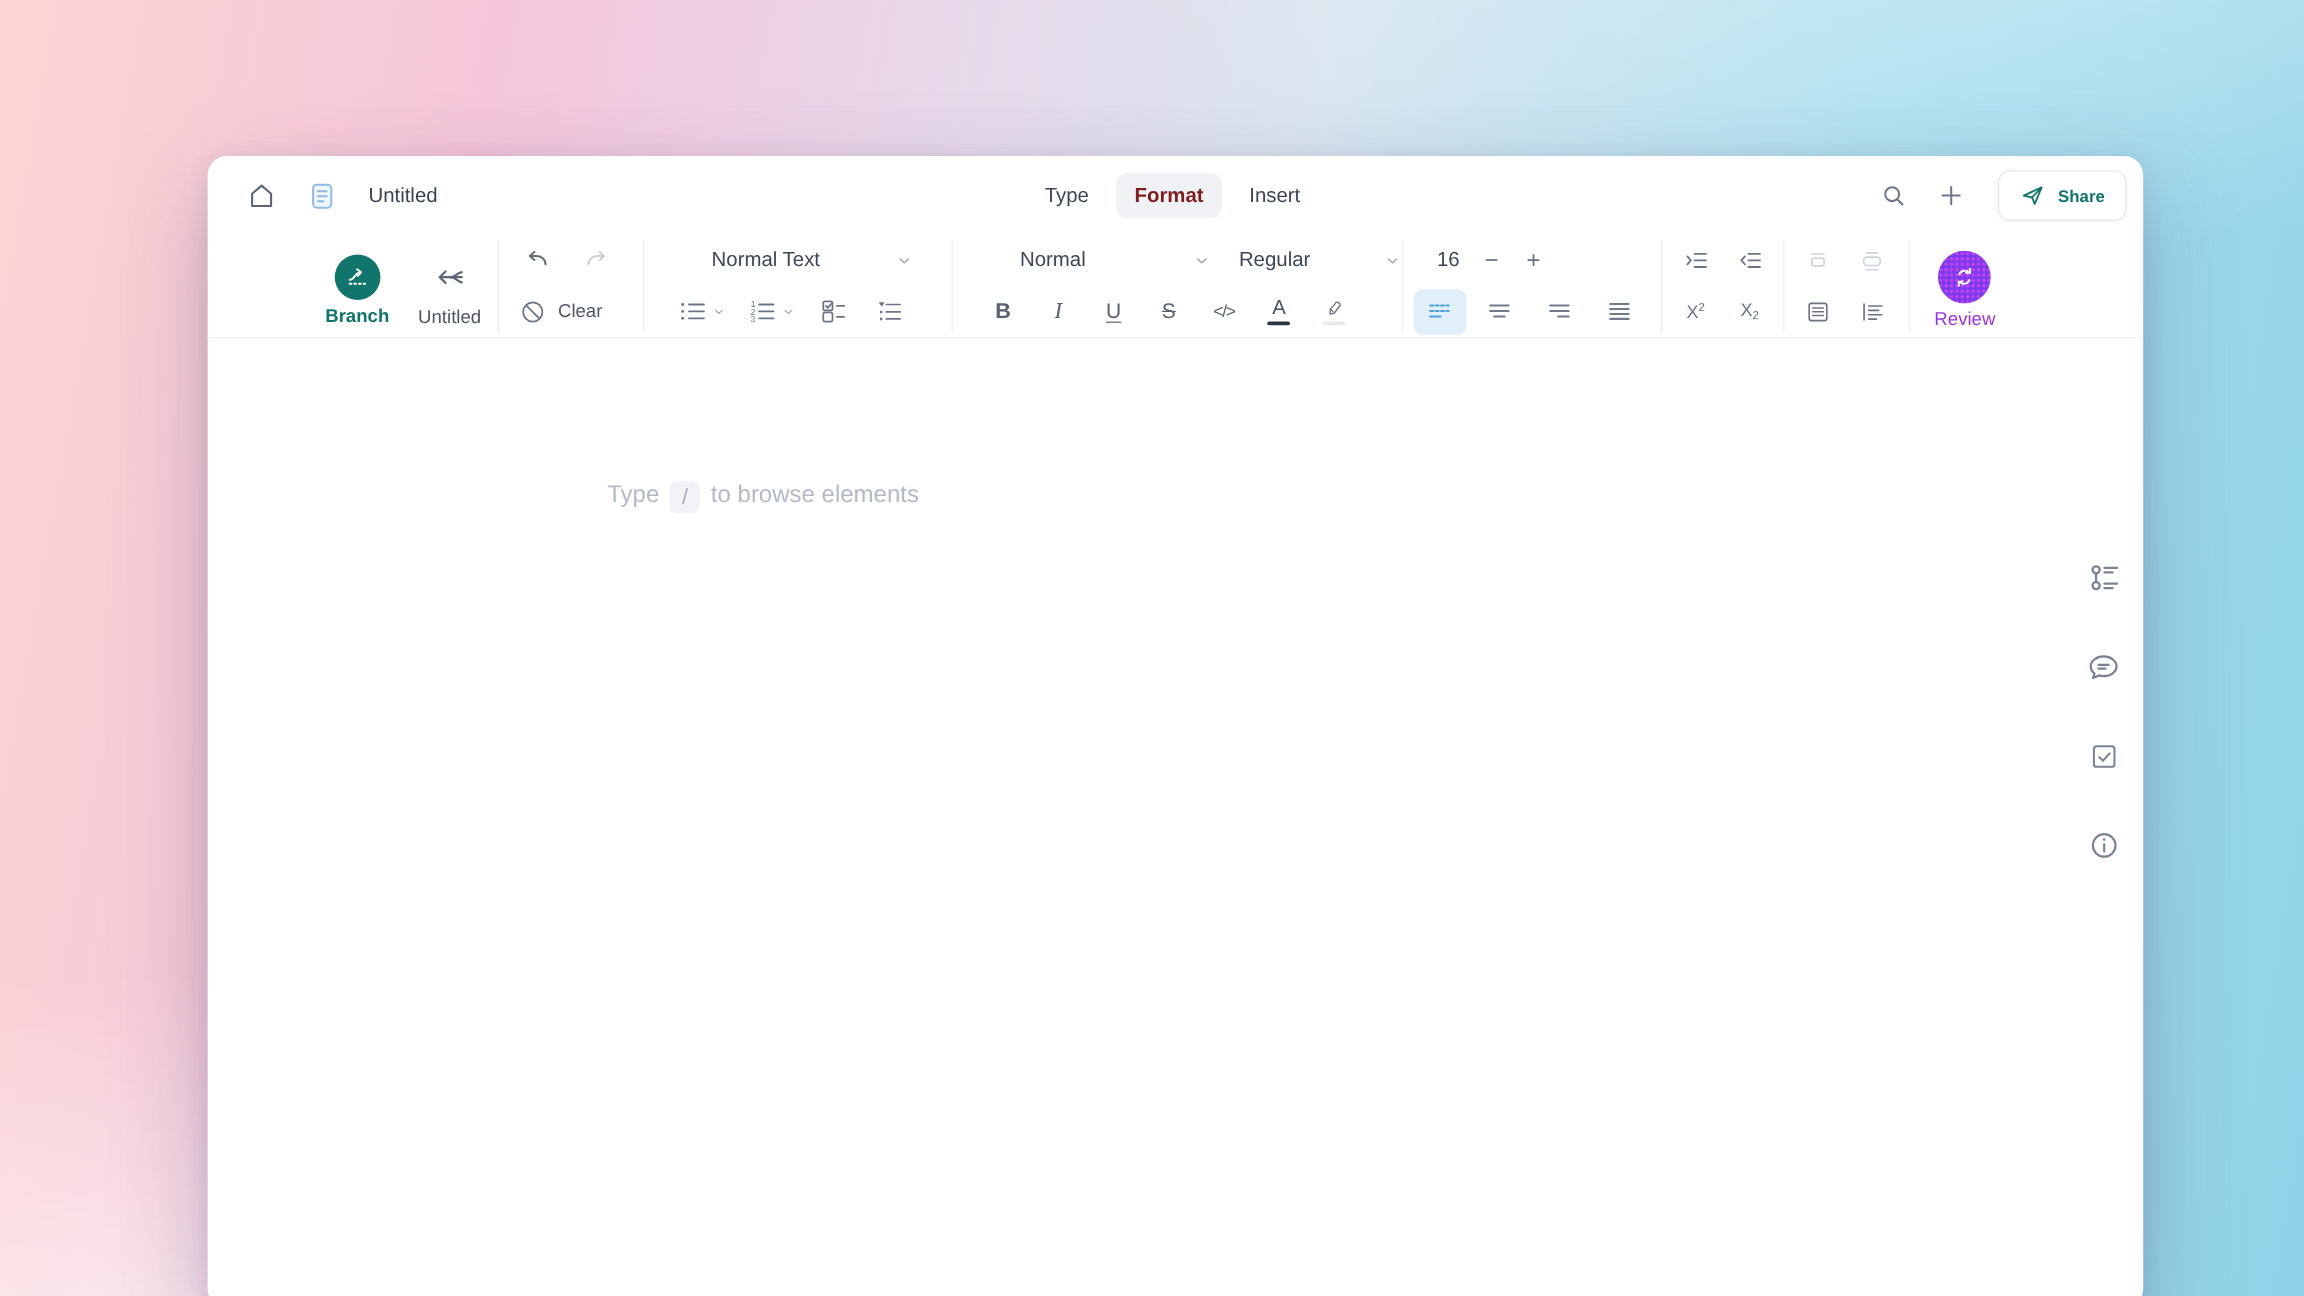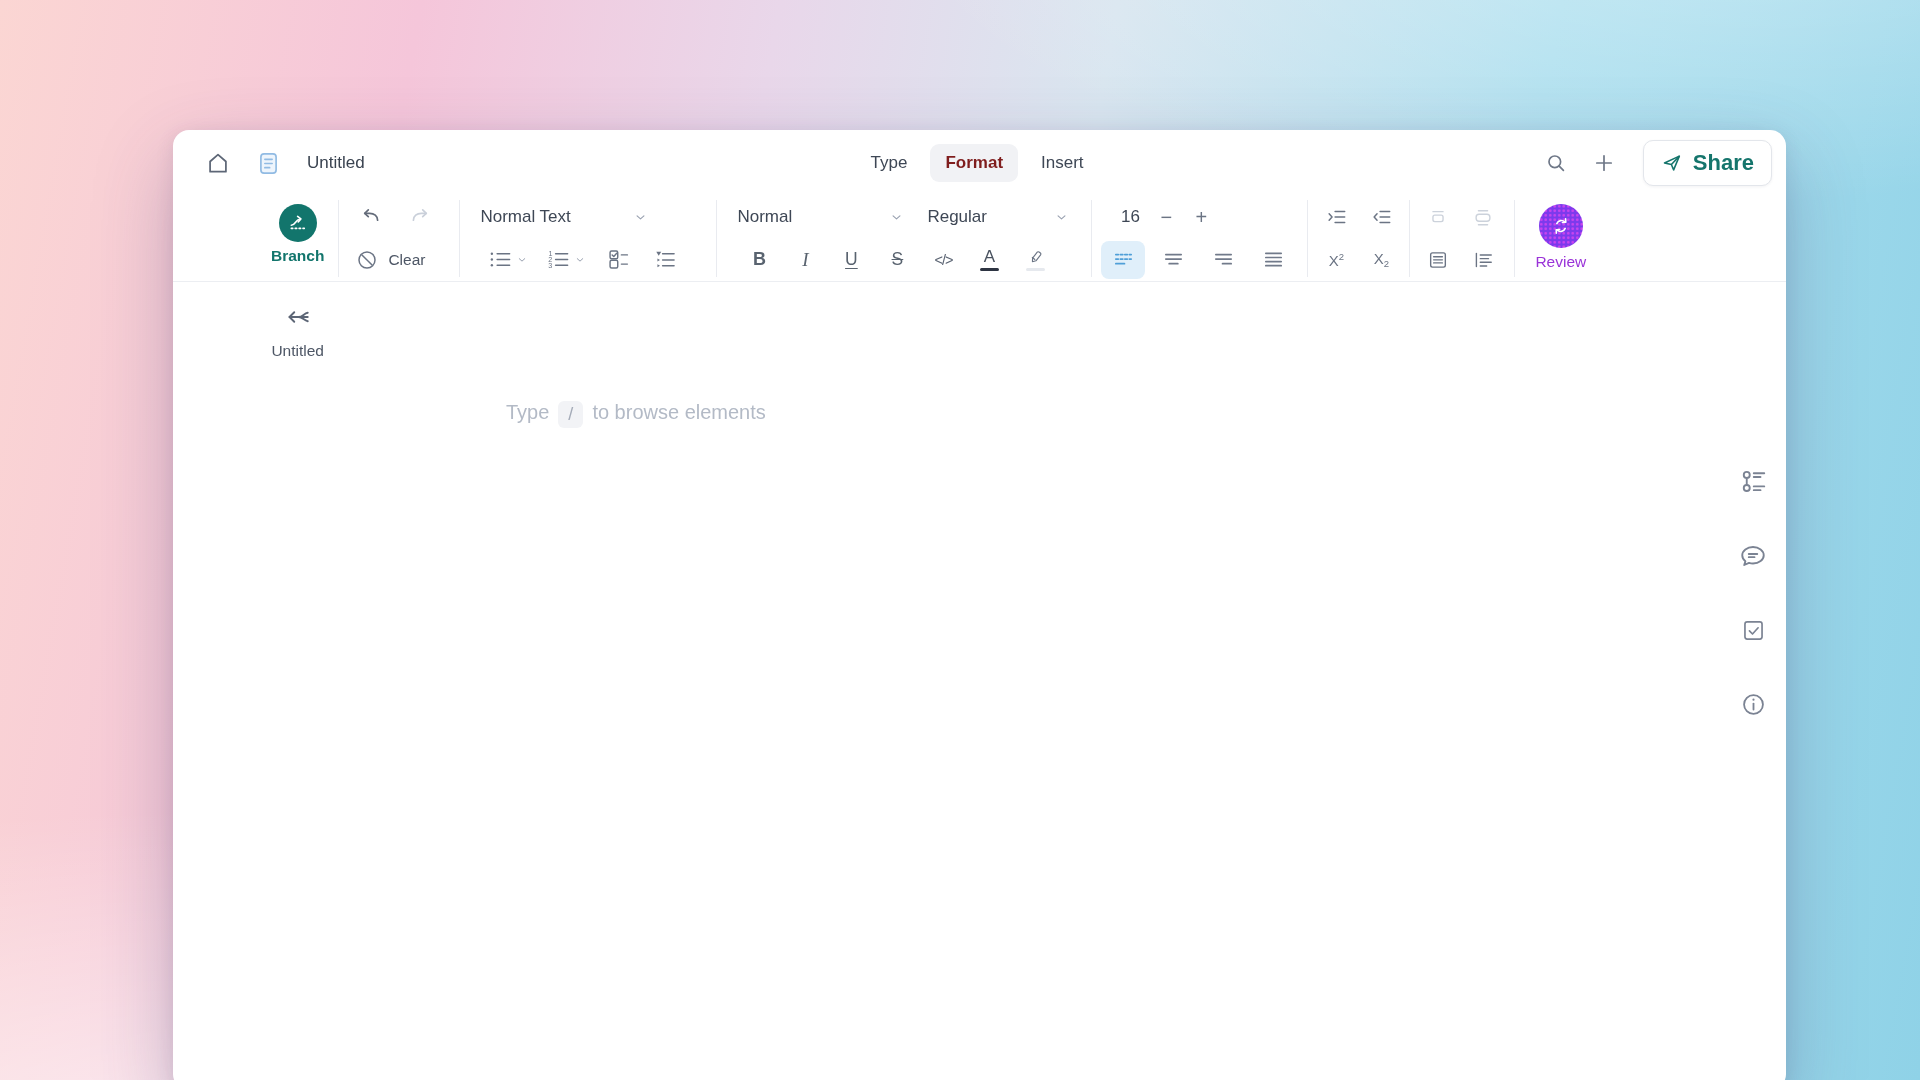--- a/index.html
+++ b/index.html
@@ -23,28 +23,28 @@
   
   .win-header { position:relative; height:66px; display:flex; align-items:center; padding:0 14px 0 28px; }
   .hdr-left { display:flex; align-items:center; gap:16px; }
   .iconbtn { display:flex; align-items:center; justify-content:center; width:34px; height:34px; border-radius:8px; }
   .title { font-size:17px; color:#3a4350; font-weight:500; margin-left:6px; }
   .menus { position:absolute; left:50%; top:0; height:66px; transform:translateX(-51%); display:flex; align-items:center; gap:8px; }
   .menu-item { font-size:17px; color:#3e4755; padding:9px 15px; border-radius:9px; }
   .menu-item.active { background:#f1f2f5; color:#7f1d1d; font-weight:700; }
   .hdr-right { margin-left:auto; display:flex; align-items:center; gap:14px; }
   .share-btn { display:flex; align-items:center; gap:10px; border:1px solid #e3e6eb; border-radius:10px;
-    padding:9px 17px; font-size:22px; font-weight:600; color:#15756c; background:#fff;
+    padding:9px 17px; font-size:14px; font-weight:600; color:#15756c; background:#fff;
     box-shadow:0 1px 3px rgba(30,40,60,.06); margin-left:8px; }
 
   
   .toolbar { display:flex; align-items:stretch; height:86px; border-bottom:1px solid #eceef2; padding-left:92px; }
   .vdiv { width:1px; background:#e9ebf0; margin:4px 0; }
   .tb-sec { display:flex; flex-direction:column; }
-  .sec-stack { flex-direction:column; align-items:center; }
+  .sec-stack { flex-direction:row; align-items:center; }
   .tb-row { height:43px; display:flex; align-items:center; }
   .s1 { padding:0 14px 0 6px; gap:24px; }
   .s2 { width:120px; padding-left:10px; }
   .s3 { width:256px; padding-left:20px; }
   .s4 { width:374px; padding-left:20px; }
   .s5 { width:215px; padding-left:9px; }
   .s6 { width:101px; padding-left:8px; }
   .s7 { width:104px; padding-left:8px; }
   .s8 { padding-left:20px; }
 
@@ -59,21 +59,21 @@
     background-size:4.5px 4.5px;
     display:flex; align-items:center; justify-content:center; }
   .ic { display:flex; align-items:center; justify-content:center; height:40px; }
 
   .tbtn { width:44px; height:38px; border-radius:8px; display:flex; align-items:center; justify-content:center; gap:3px; color:#6b7484; }
   .tbtn.wide { width:56px; }
   .tbtn.active { background:#e0effa; }
   .tbtn.disabled { cursor:default; }
   .textbtn { display:flex; align-items:center; gap:9px; font-size:15.5px; color:#4d5665; margin-left:6px; }
 
-  .dd { display:flex; align-items:center; justify-content:space-between; font-size:17px; color:#3e4755; }
+  .dd { display:flex; align-items:center; justify-content:space-between; font-size:17px; color:#3e4755;margin-left:36px; }
   .dd-style { width:168px; }
   .dd-font { width:167px; }
   .dd-weight { width:142px; margin-left:23px; }
 
   .glyph { font-size:17.5px; color:#59636f; }
   .glyph-b { font-weight:800; font-size:18px; }
   .glyph-i { font-family:"Liberation Serif", serif; font-style:italic; font-size:19px; }
   .glyph-u { text-decoration:underline; text-underline-offset:3px; }
   .glyph-s { text-decoration:line-through; }
   .glyph-code { font-size:14.5px; letter-spacing:-1px; color:#5a6372; }

